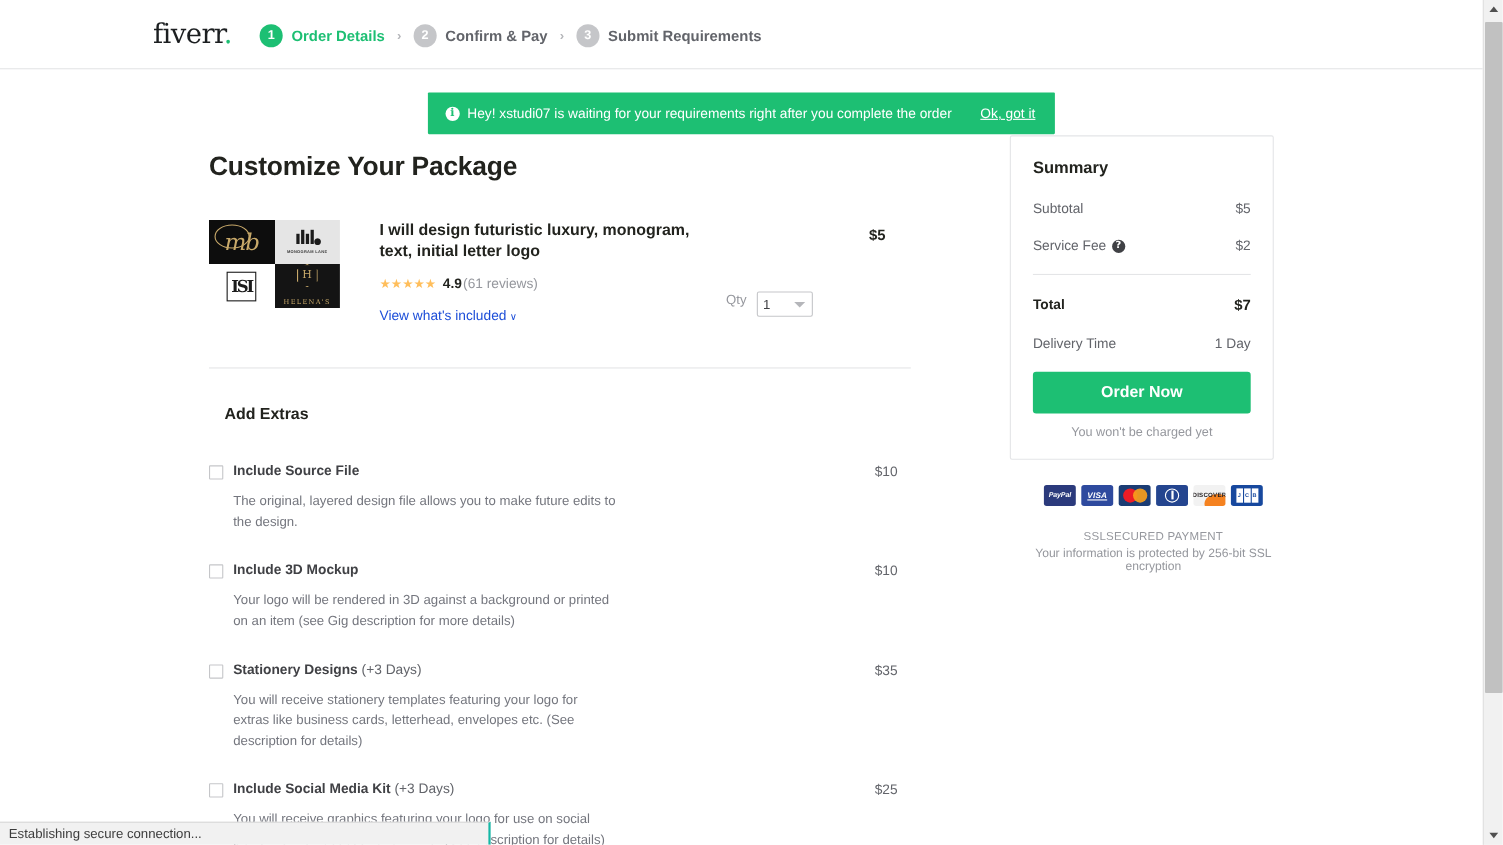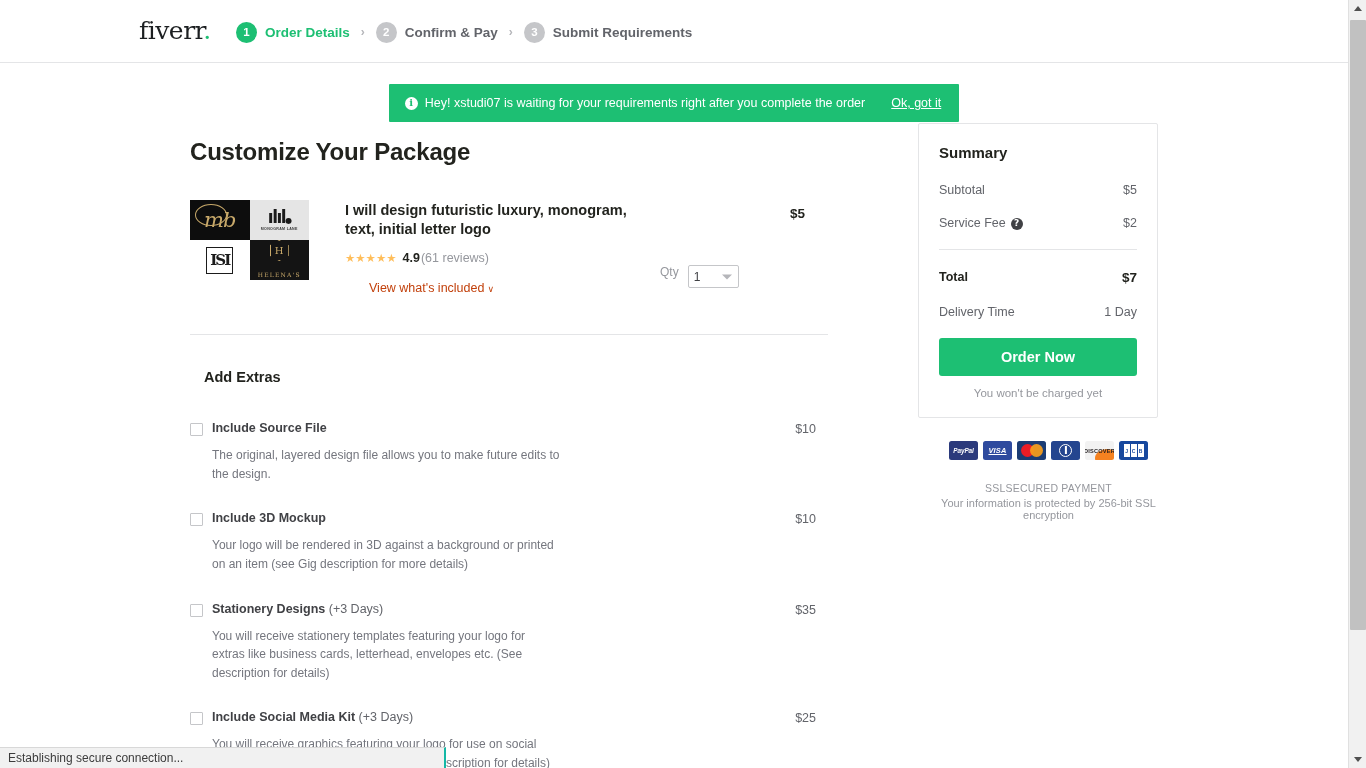--- a/index.html
+++ b/index.html
@@ -247,24 +247,23 @@
     display: flex;
     align-items: center;
     font-size: 12.5px;
     margin-bottom: 13px;
   }
   .stars { color: #ffbe5b; font-size: 11.5px; letter-spacing: 0px; margin-right: 6px; }
   .rating-val { font-weight: 700; color: #22231e; margin-right: 1px; }
   .rating-count { color: #95979d; }
   .included-link {
     font-size: 12.5px;
-    color: #c2410c;
+    color: #1d4ed8;
     cursor: pointer;
     display: inline-block;
-    margin-left: 24px;
   }
   .included-link .chev { font-size: 9px; margin-left: 3px; }
 
   .qty-block {
     position: absolute;
     left: 470px;
     top: 18px;
     display: flex;
     align-items: flex-start;
     margin-top: 47px;

